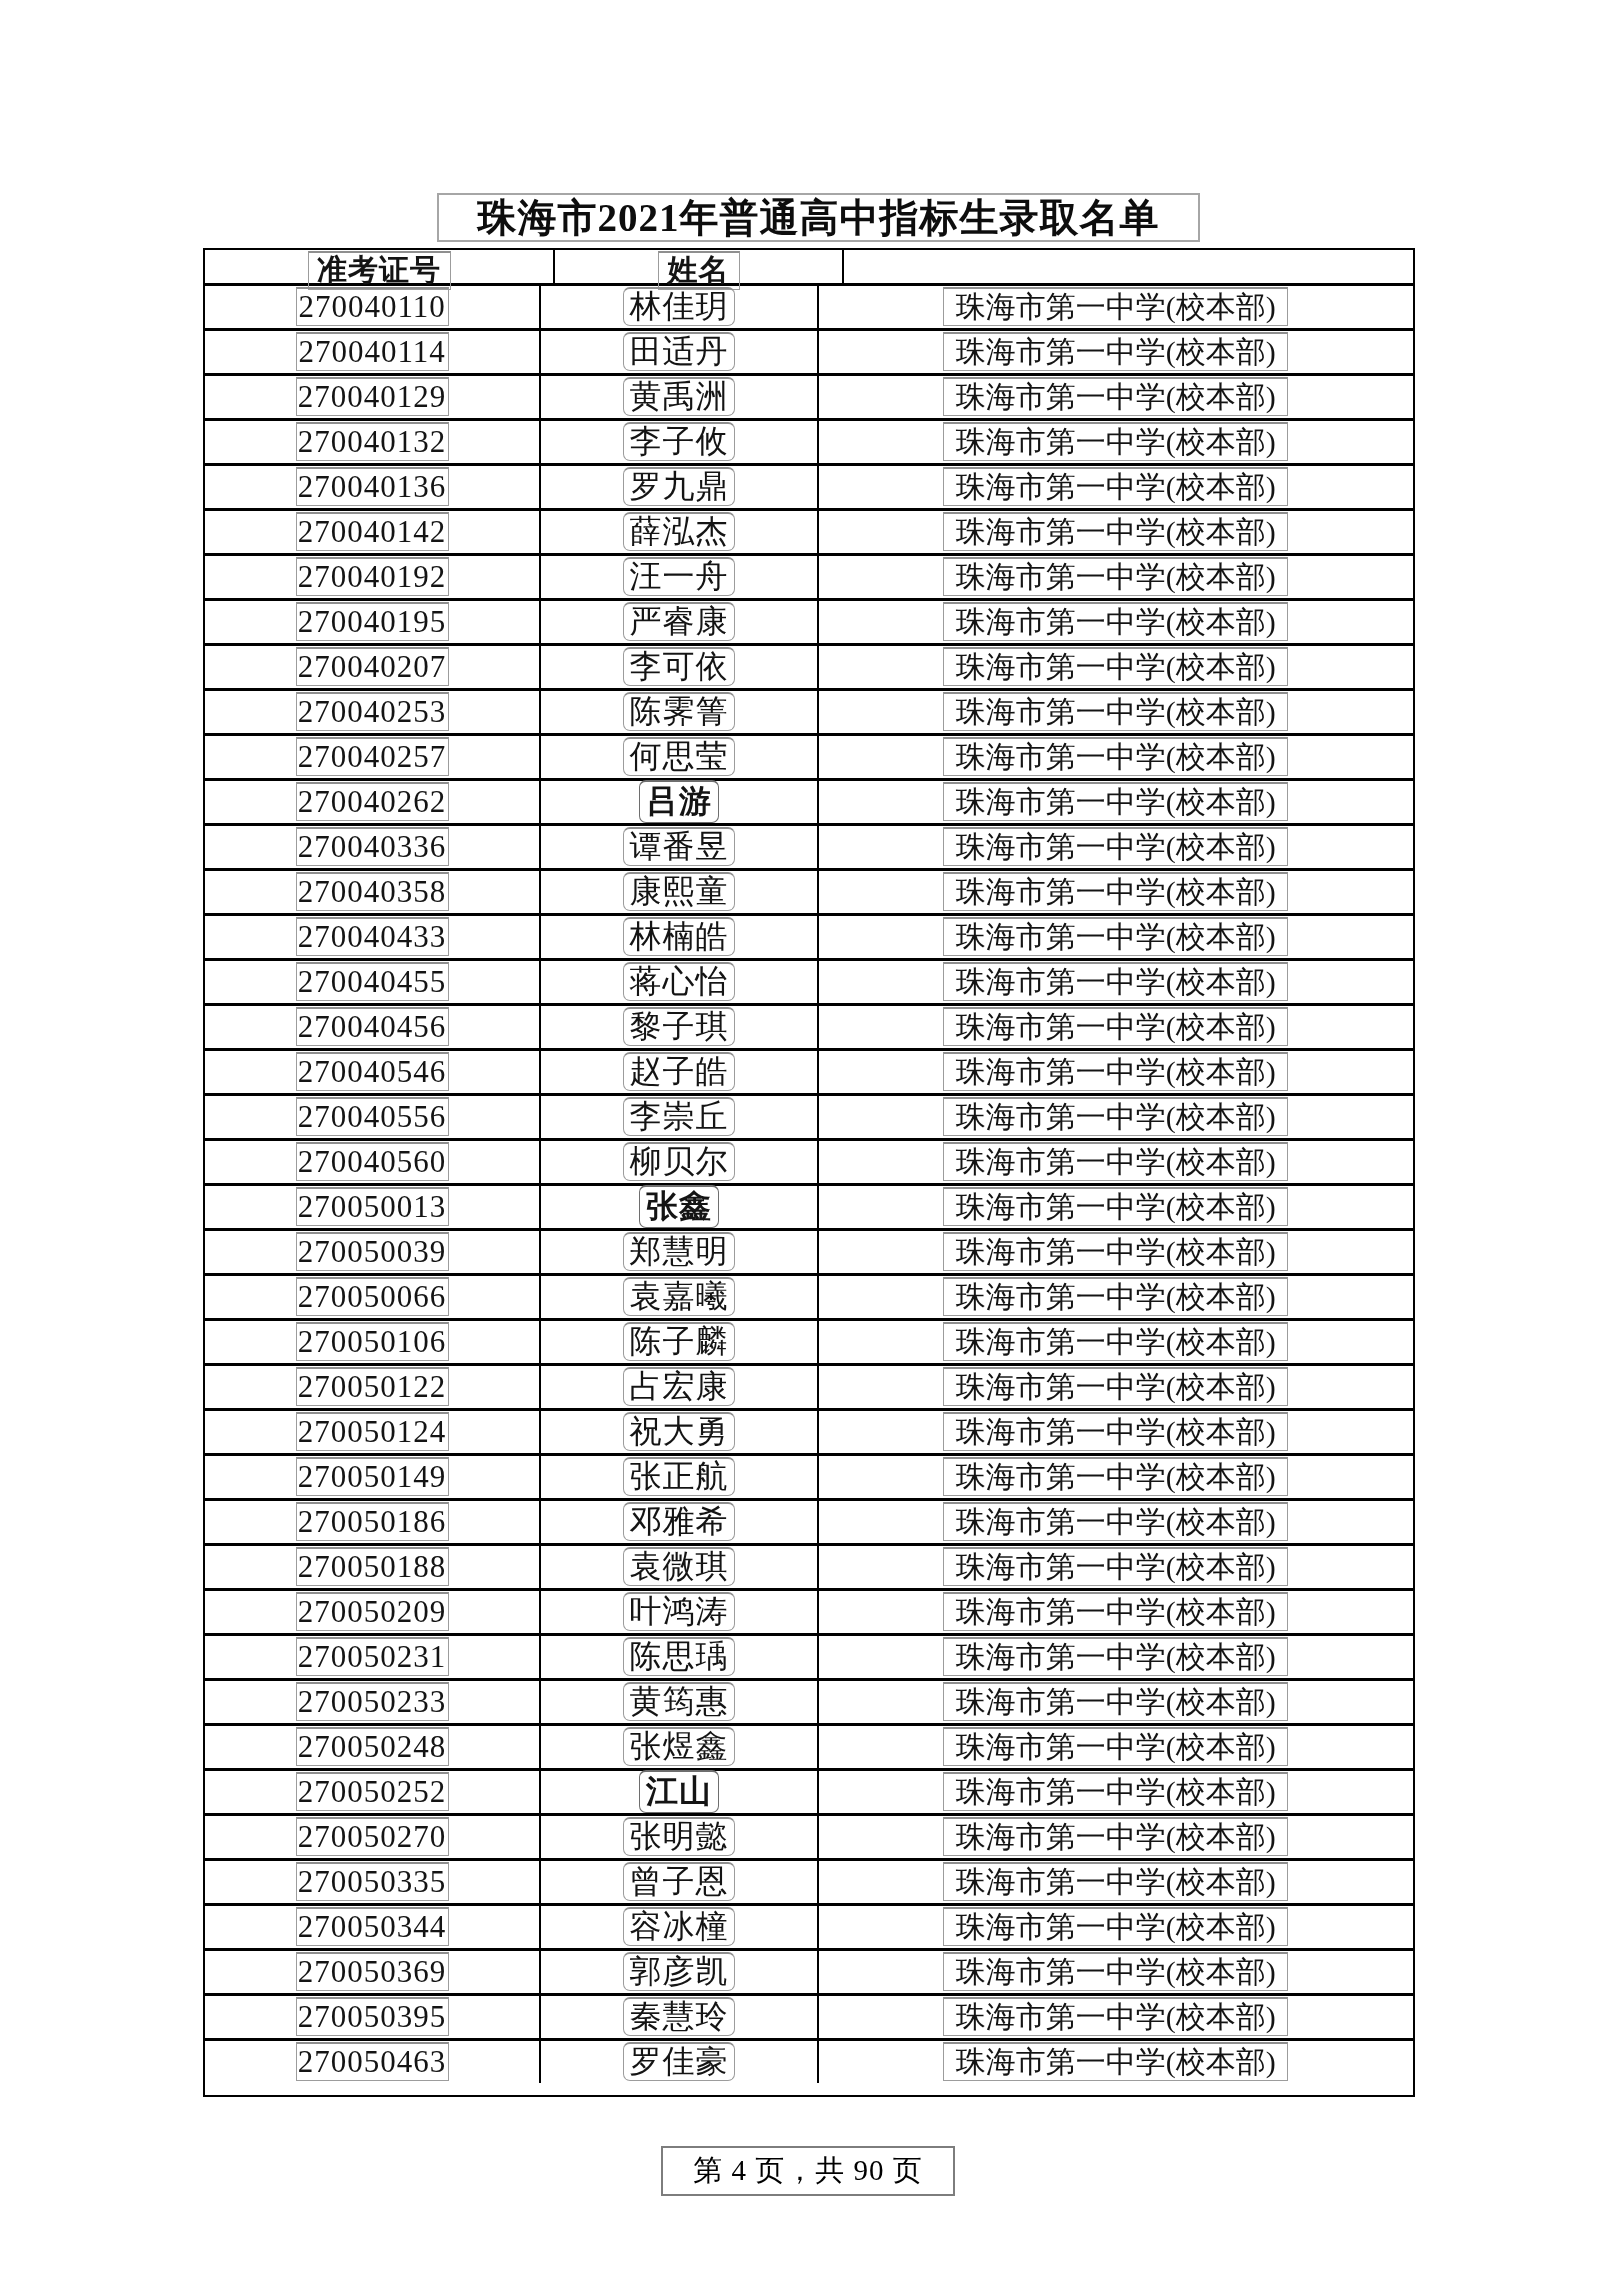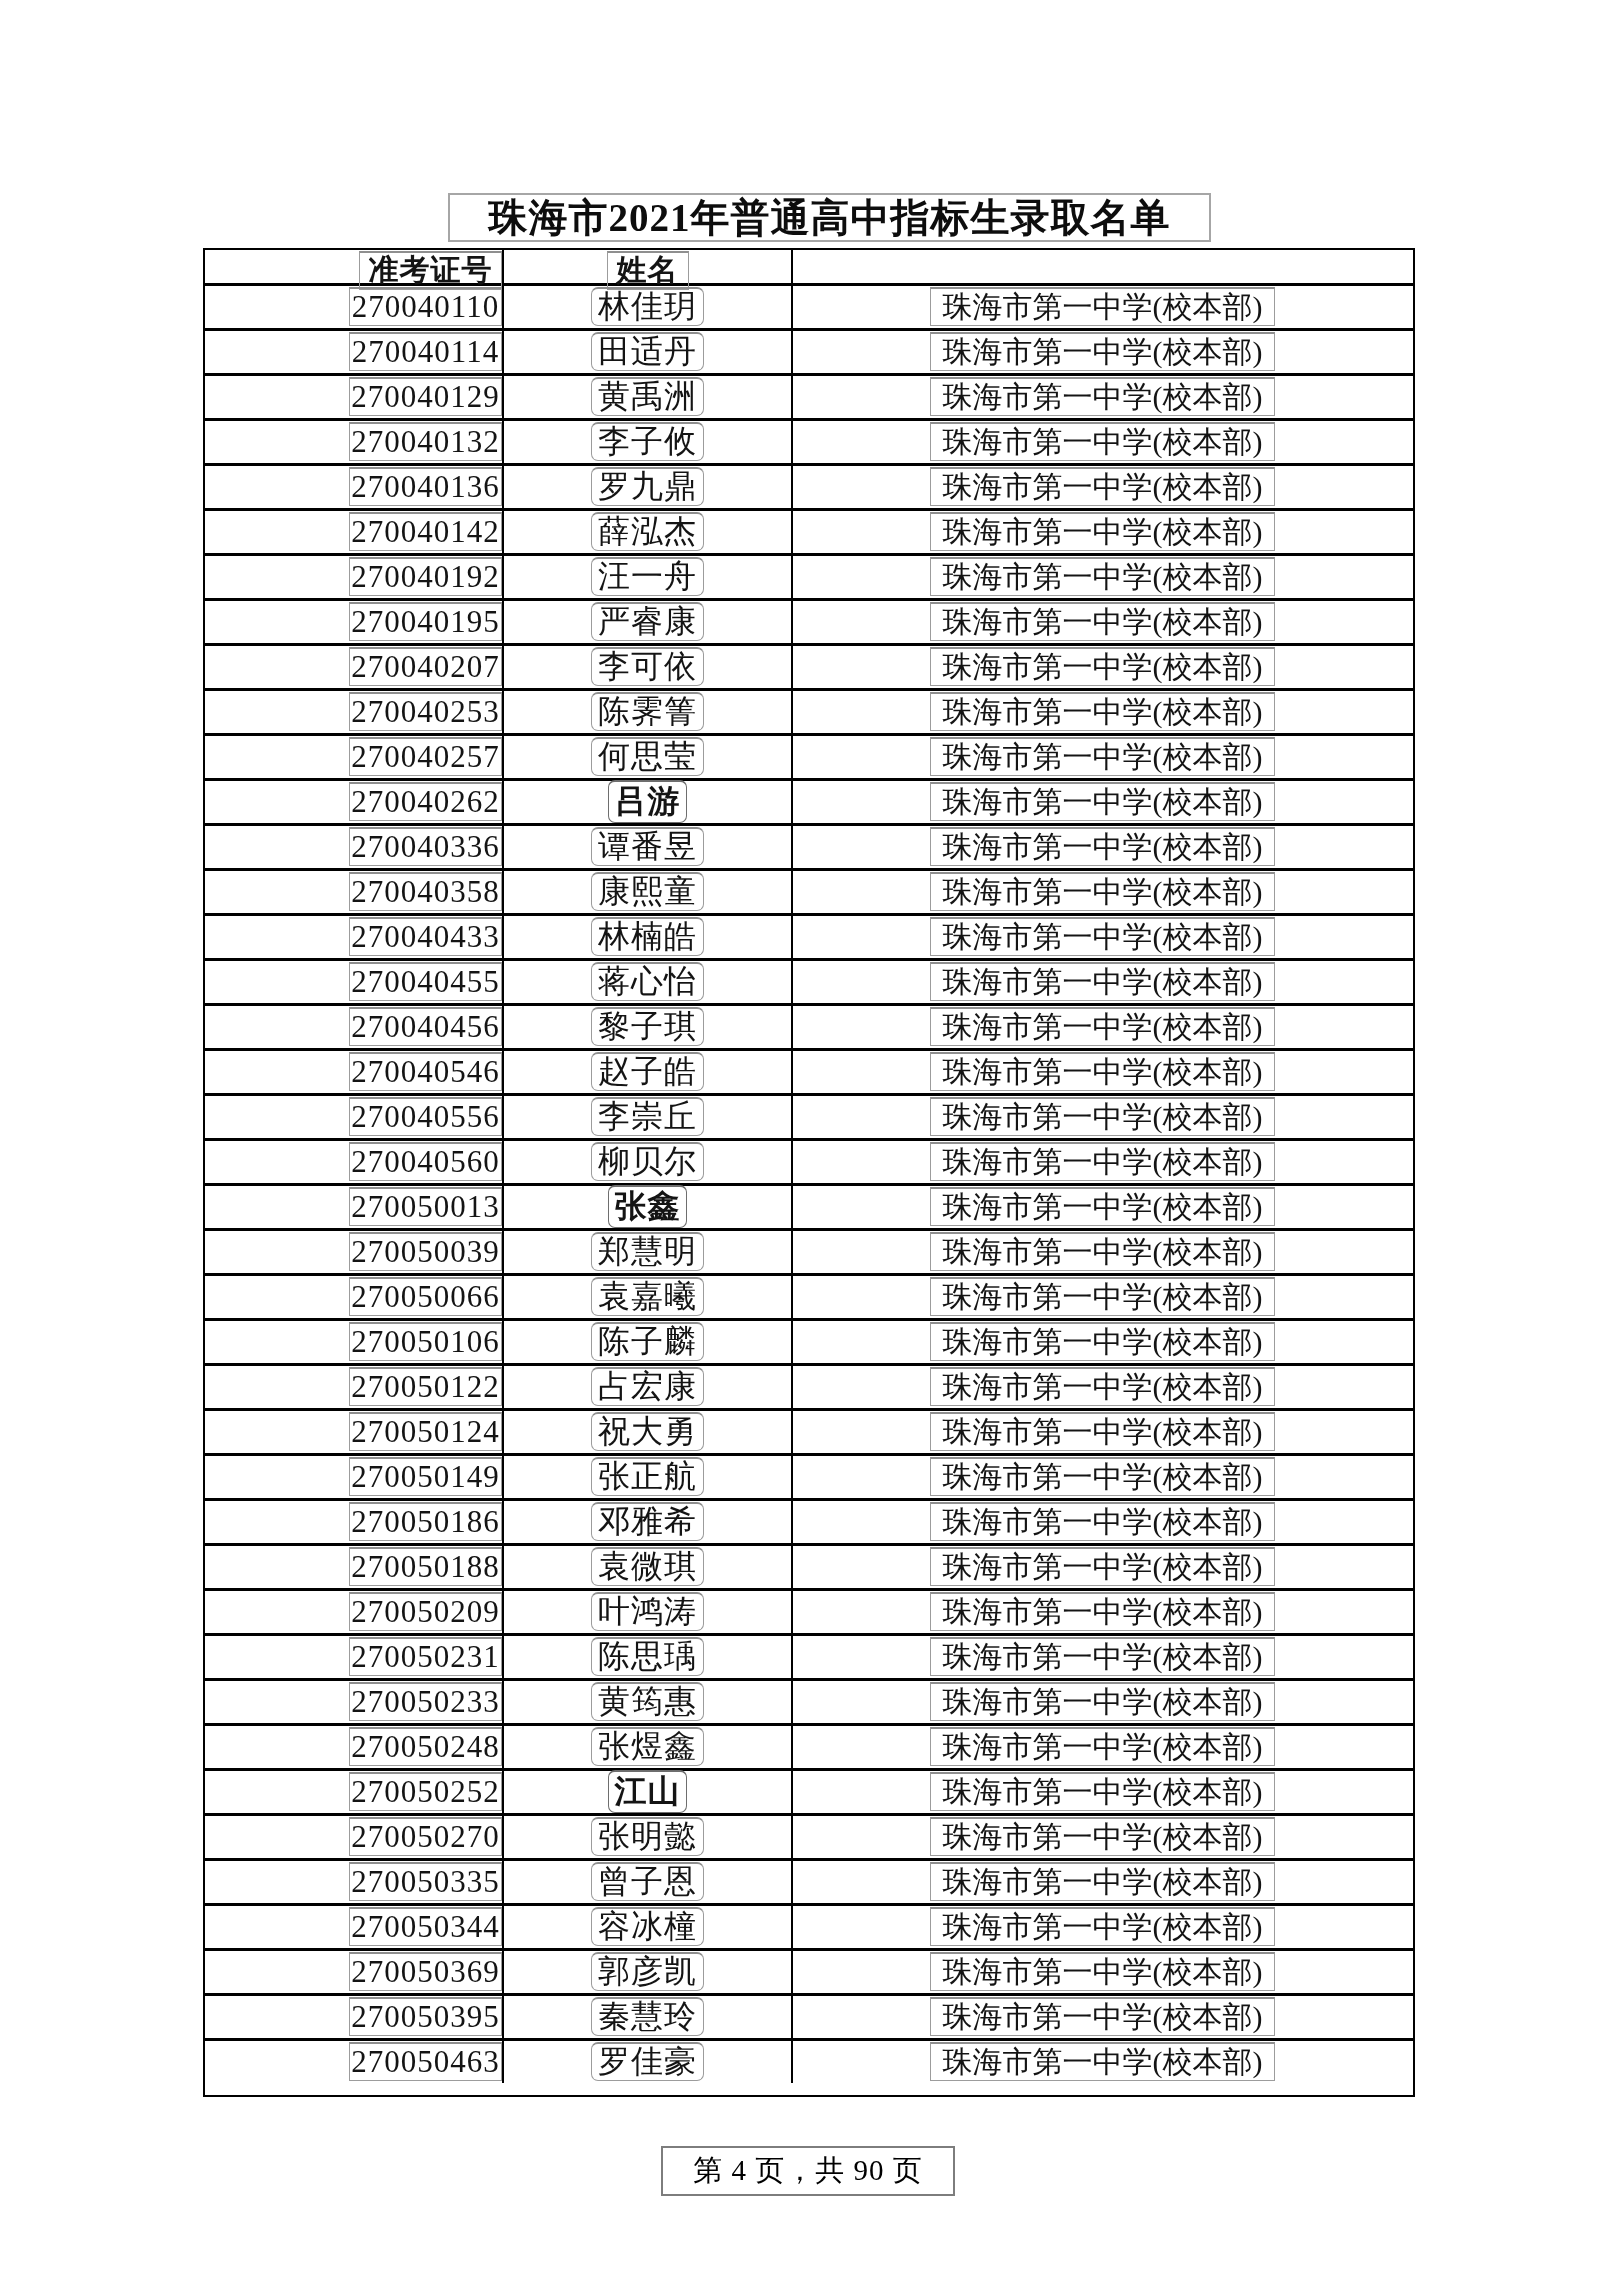--- a/index.html
+++ b/index.html
@@ -6,42 +6,42 @@
   .page{
     position:relative;
     width:1620px;height:2292px;
     background:#ffffff;
     font-family:"Liberation Serif","DejaVu Serif",serif;
     color:#141414;
     overflow:hidden;
   }
   
   .title-box{
-    position:absolute;left:448px;top:193px;width:763px;height:49px;
+    position:absolute;left:437px;top:193px;width:763px;height:49px;
     border:2px solid #a6a6a6;
     box-sizing:border-box;
     display:flex;align-items:center;justify-content:center;
     background:transparent;
   }
   .title-text{
     font-size:39px;font-weight:700;letter-spacing:1px;line-height:1;
     white-space:nowrap;color:#0d0d0d;
   }
   
   .sheet{
     position:absolute;left:203px;top:248px;
     width:1208px;height:1845px;
     border:2.9px solid #000;
     box-sizing:content-box;
   }
   .row{display:flex;width:1208px;}
   .row.hdr{height:33px;}
   .row.data{height:45px;box-shadow:inset 0 2.9px 0 0 #000;}
   .cell{box-sizing:border-box;display:flex;align-items:center;justify-content:center;}
-  .cell.c1{width:299px;border-right:2.9px solid #000;justify-content:flex-end;}
+  .cell.c1{width:350px;border-right:2.9px solid #000;}
   .cell.c2{width:289px;border-right:2.9px solid #000;}
   .cell.c3{width:619px;}
   
   .tbox{
     box-sizing:border-box;
     border:1px solid #9c9c9c;
     border-top:2px solid #8f8f8f;
     background:transparent;
     display:flex;align-items:center;justify-content:center;
     white-space:nowrap;

